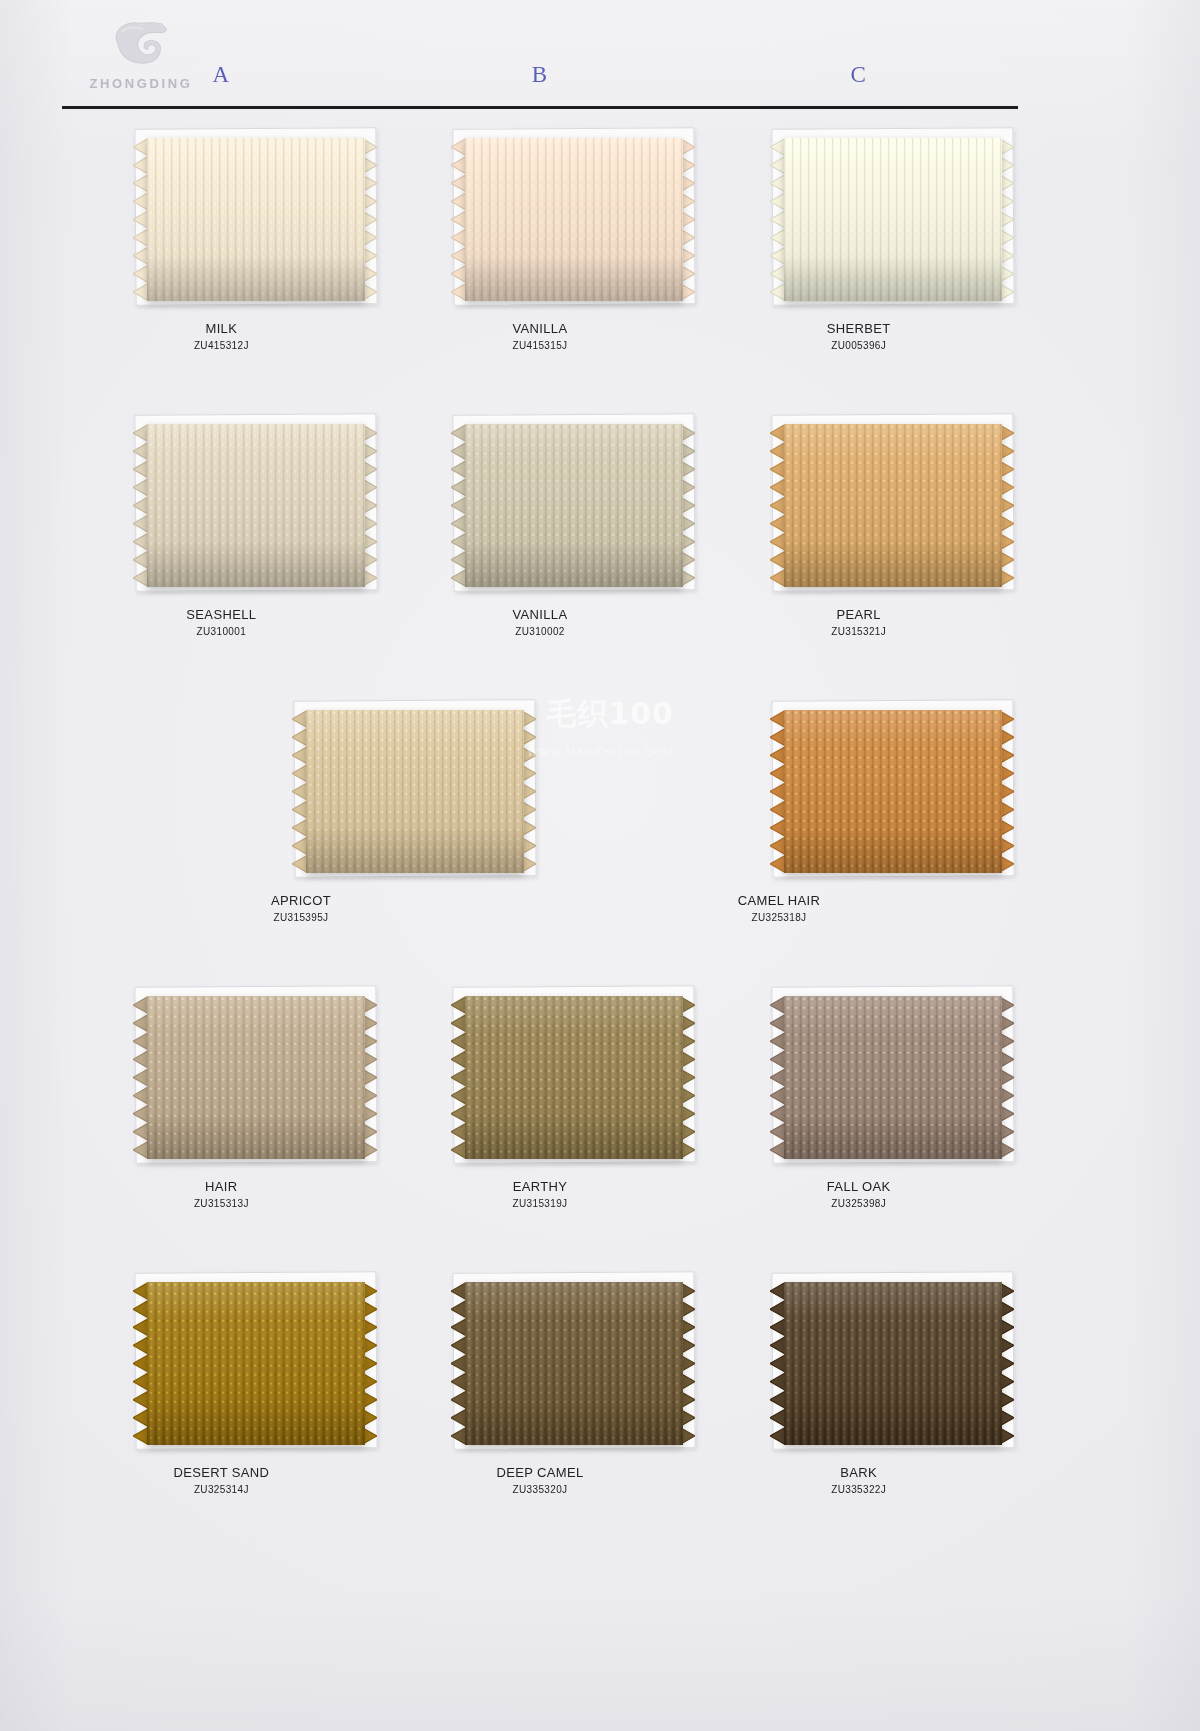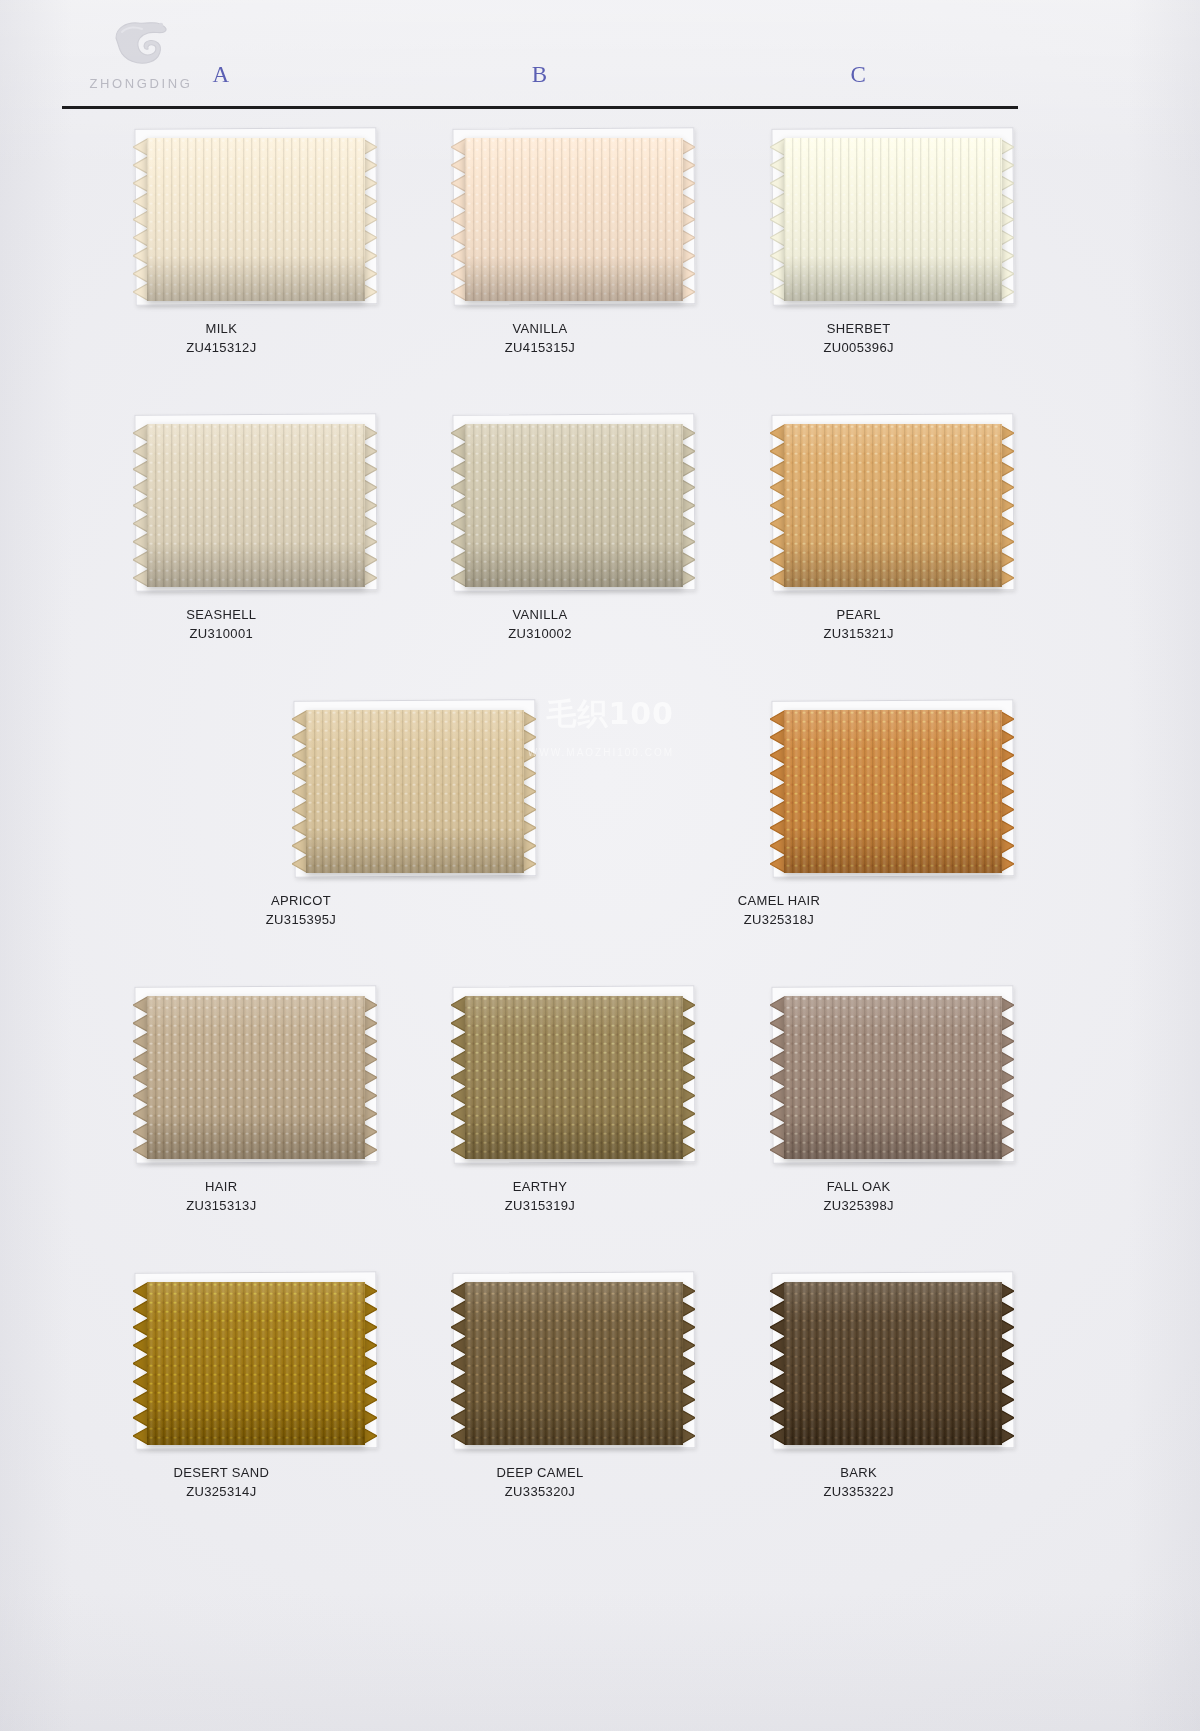--- a/index.html
+++ b/index.html
@@ -53,21 +53,21 @@
     display: block;
     opacity: .55;
   }
   .brand-name {
     font-family: "Liberation Sans", sans-serif;
     font-size: 13px;
     letter-spacing: 2.6px;
     color: #b9b9c2;
     text-align: center;
     margin-top: 2px;
-    font-weight: 400;
+    font-weight: 700;
   }
   .col-headers {
     position: absolute;
     left: 62px;
     top: 62px;
     width: 956px;
     display: flex;
   }
   .col-header {
     flex: 1 1 0;
@@ -174,21 +174,21 @@
   }
   .label .name {
     display: block;
     font-size: 13px;
     letter-spacing: .35px;
     color: #222226;
     font-family: "Liberation Sans", sans-serif;
   }
   .label .code {
     display: block;
-    font-size: 13px;
+    font-size: 10px;
     letter-spacing: .35px;
     color: #222226;
     font-family: "Liberation Sans", sans-serif;
   }
 
   
   .watermark {
     position: absolute;
     left: 484px;
     top: 694px;

